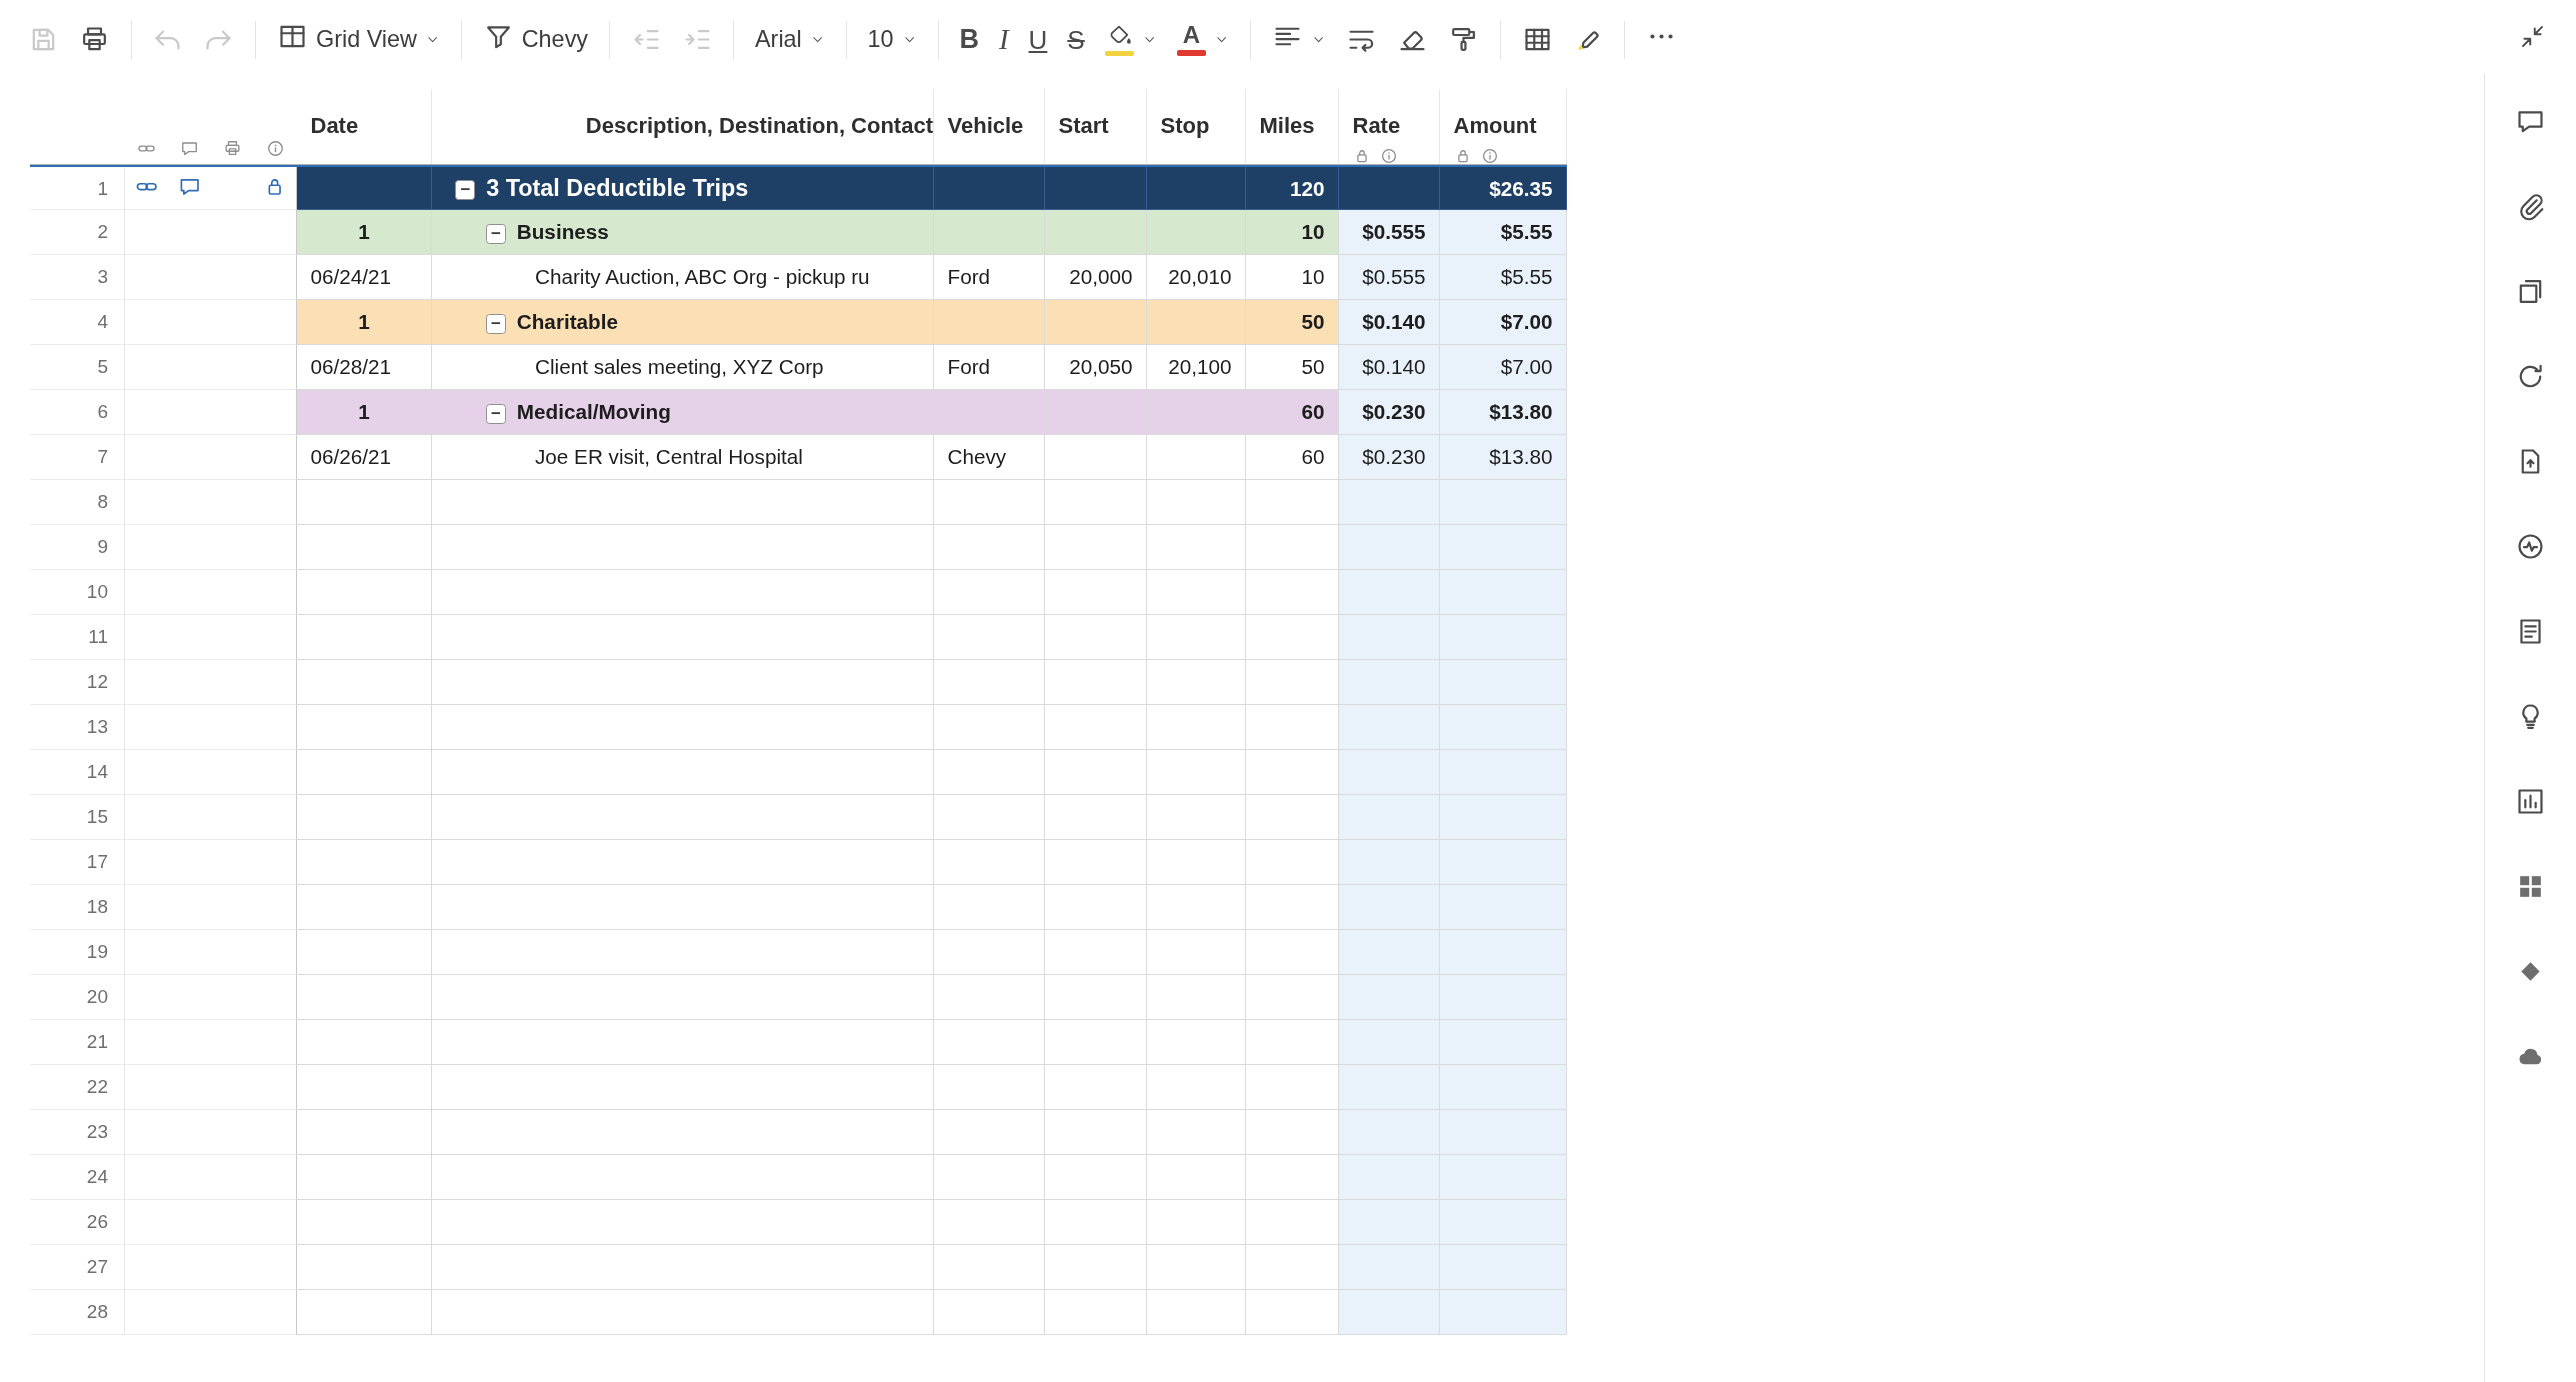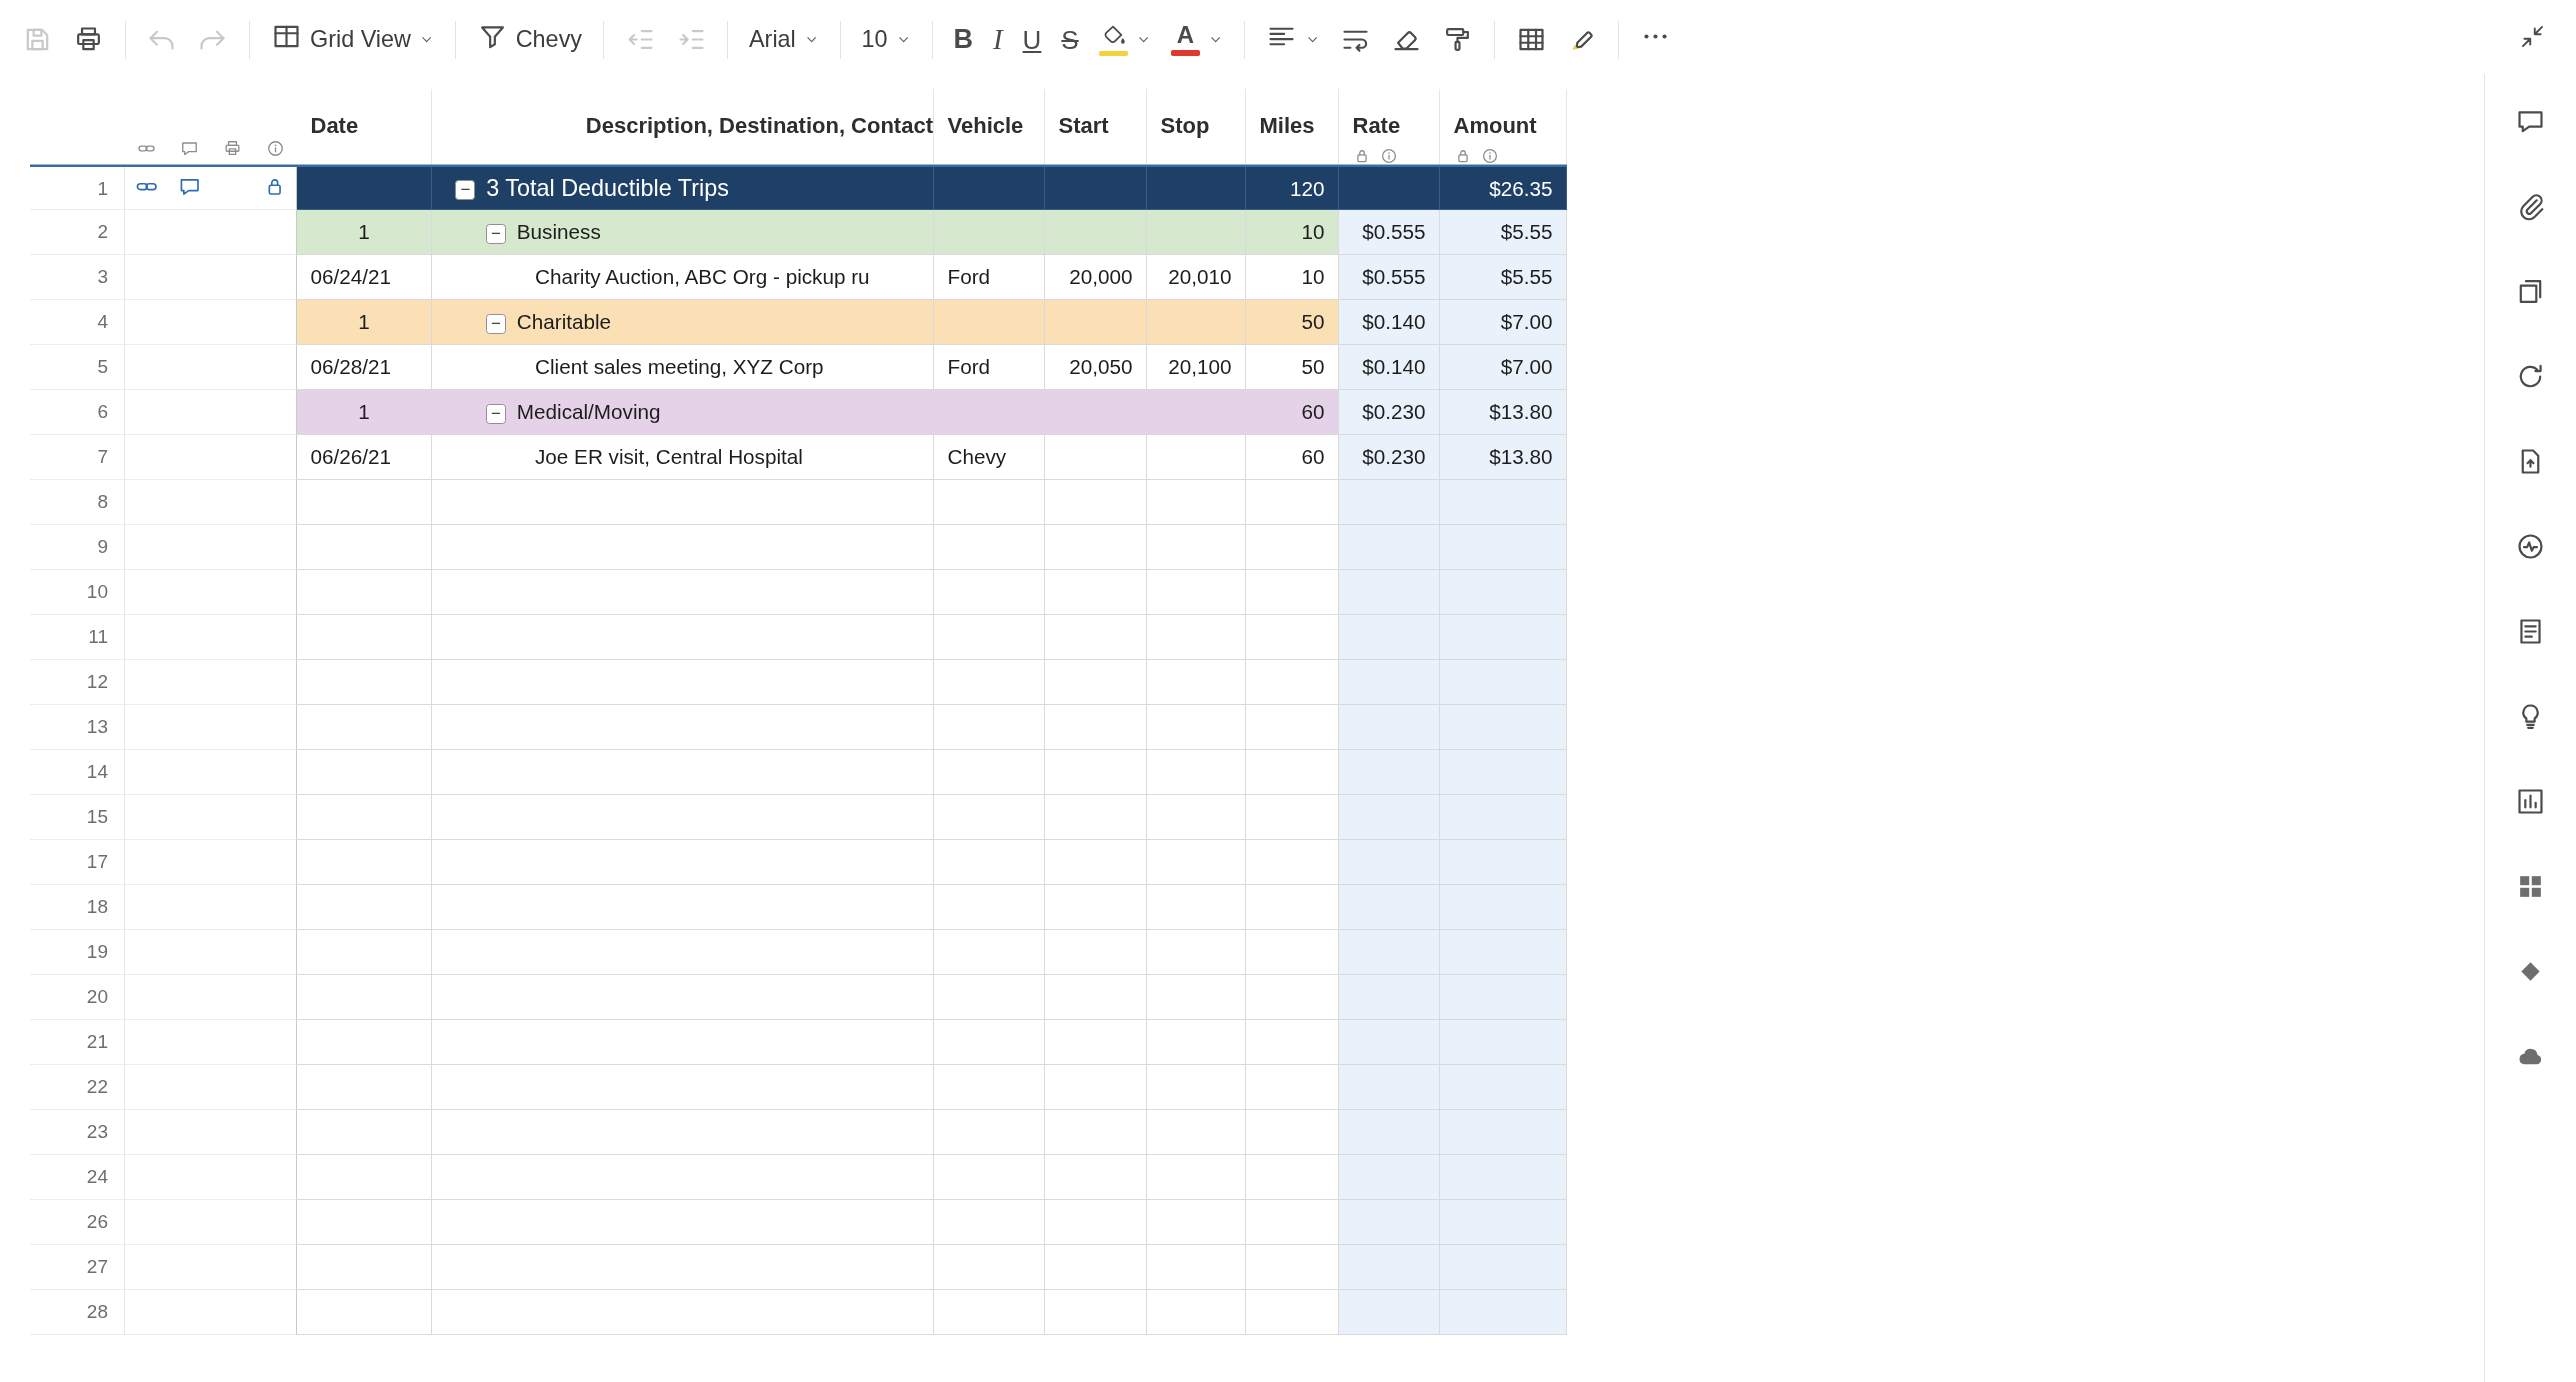--- a/index.html
+++ b/index.html
@@ -1,21 +1,21 @@
 <!DOCTYPE html>
 <html style="font-size:14.4px"><head>
 <meta charset="utf-8">
 <style>
   * { margin:0; padding:0; box-sizing:border-box; }
   html,body { width:2576px; height:1382px; overflow:hidden; background:#fff;
               font-family:"Liberation Sans", sans-serif; }
   button { background:none; border:none; cursor:pointer; font-family:inherit; }
 
   
-  .toolbar { height:80px; display:flex; align-items:center; padding-left:12px;
+  .toolbar { height:80px; display:flex; align-items:center; padding-left:18px;
              border-bottom:0.9px solid #efefef; }
   .tbtn { display:flex; align-items:center; gap:8px; height:56px; padding:0 10px;
           color:#4b4b4b; font-size:23.4px; border-radius:5.4px; }
   .tbtn svg { width:31px; height:31px; }
   .tbtn.dis { color:#c9c9c9; }
   .sep { width:0.9px; height:38px; background:#e3e3e3; margin:0 10.8px; flex:none; }
   .chev { width:15.3px !important; height:15.3px !important; color:#5a5a5a; }
   .ddlabel { color:#3d3d3d; }
   .ltr { font-size:27px; font-weight:700; line-height:1; }
   .ltr.it { font-family:"Liberation Serif", serif; font-style:italic; font-weight:400; font-size:29px; }
@@ -57,21 +57,21 @@
           color:#6e6e6e; font-size:19px; text-align:right; padding-right:16px; line-height:43px; }
   .gic { width:43px; flex:none; border-bottom:0.9px solid #ececec; display:flex;
          align-items:center; justify-content:center; color:#2e6db4; }
   .gic svg { width:23.4px; height:23.4px; }
   .gic.last { border-right:0.9px solid #c9c9c9; }
 
   .cell { flex:none; border-right:0.9px solid #dadada; border-bottom:0.9px solid #dadada;
           height:100%; line-height:43px; font-size:20.7px; color:#1d1d1d;
           padding:0 13.5px; white-space:nowrap; overflow:hidden; }
   .cell.ar { text-align:right; } .cell.ac { text-align:center; }
-  .cell.b { font-weight:400; }
+  .cell.b { font-weight:700; }
   .cell.navy { background:#1f4066; color:#fff; border-right-color:#3a5c8c; border-bottom-color:#3a5c8c; }
   .cell.navy.big { font-size:23.4px; }
   .cell.tint { background:#e9f2fb; }
   .cell.bg-green { background:#d6e8ce; }
   .cell.bg-orange { background:#fbe0b6; }
   .cell.bg-purple { background:#e5d1e8; }
   .cell.ind0 { padding-left:23.4px; } .cell.ind1 { padding-left:54px; } .cell.ind2 { padding-left:103px; }
   .minus { display:inline-block; width:20px; height:20px; line-height:17px; text-align:center;
            background:#fff; border:0.9px solid #8f8f8f; border-radius:3.6px; color:#3c3c3c;
            font-size:17px; margin-right:10.8px; vertical-align:middle; }

